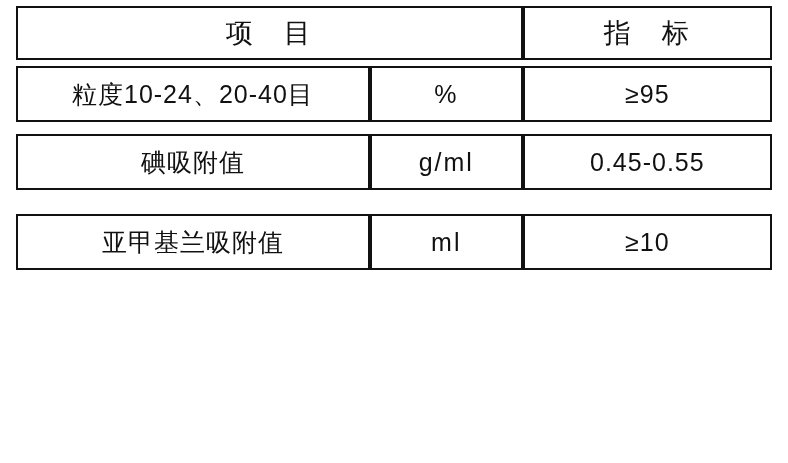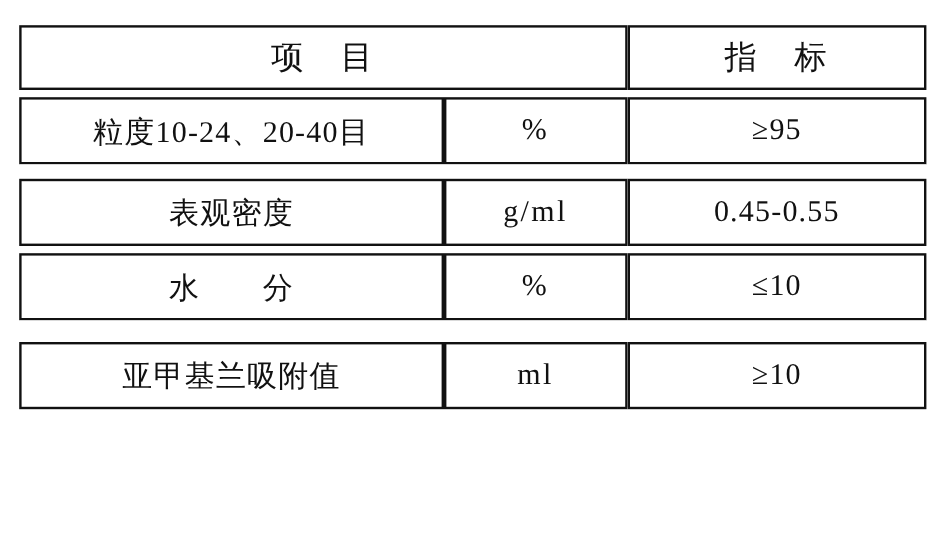--- a/index.html
+++ b/index.html
@@ -9,21 +9,21 @@
   body {
     width: 788px;
     height: 463px;
     background: #ffffff;
     font-family: "Liberation Sans", sans-serif;
   }
   .spec-table-wrap {
     box-sizing: border-box;
     width: 788px;
     height: 463px;
-    padding: 21px 16px 16px 16px;
+    padding: 6px 16px 16px 16px;
     background: #ffffff;
   }
   table.spec-table {
     border-collapse: separate;
     border-spacing: 0;
     width: 756px;
     table-layout: fixed;
   }
   table.spec-table td {
     border: 2px solid #111111;
@@ -42,21 +42,20 @@
   col.c3 { width: 248px; }
 
   .row-head td {
     height: 50px;
     font-size: 27px;
     letter-spacing: 2px;
   }
   .row-body td {
     height: 52px;
     font-size: 25px;
-    font-family: Liberation Serif, serif;
   }
   .cell-name {
     font-size: 25px;
     letter-spacing: 1px;
   }
   .cell-unit {
     font-size: 20px;
     letter-spacing: 2px;
   }
   .cell-value {
@@ -95,33 +94,28 @@
       </tr>
       <tr>
           <td class="gap-cell" colspan="3"></td>
         </tr>
 
       <tr>
           <td class="gap-cell" colspan="3"></td>
         </tr>
 
       <tr class="row-body">
-        <td class="cell-name">表观密度</td>
+        <td class="cell-name">碘吸附值</td>
         <td class="cell-unit">g/ml</td>
         <td class="cell-value">0.45-0.55</td>
       </tr>
       <tr>
           <td class="gap-cell" colspan="3"></td>
         </tr>
 
-      <tr class="row-body">
-        <td class="cell-name">水　　分</td>
-        <td class="cell-unit">%</td>
-        <td class="cell-value">≤10</td>
-      </tr>
       <tr>
           <td class="gap-cell" colspan="3"></td>
         </tr>
 
       <tr>
           <td class="gap-cell" colspan="3"></td>
         </tr>
 
       <tr>
           <td class="gap-cell" colspan="3"></td>

